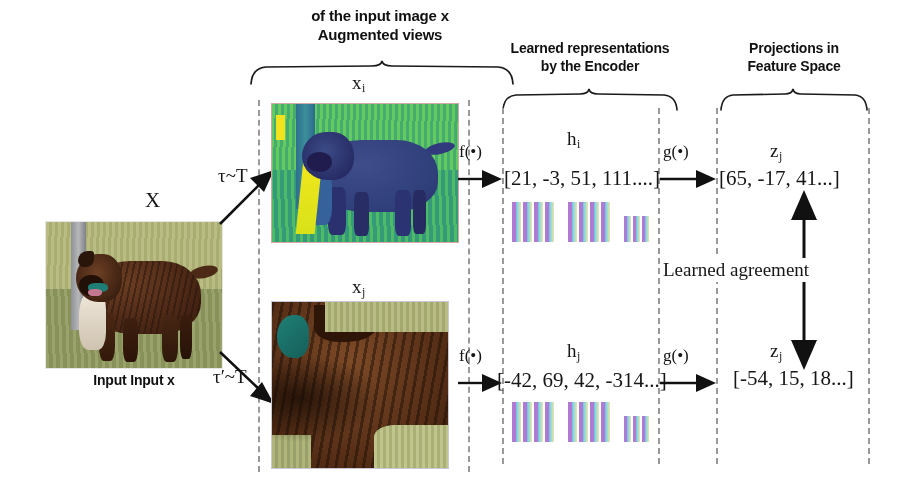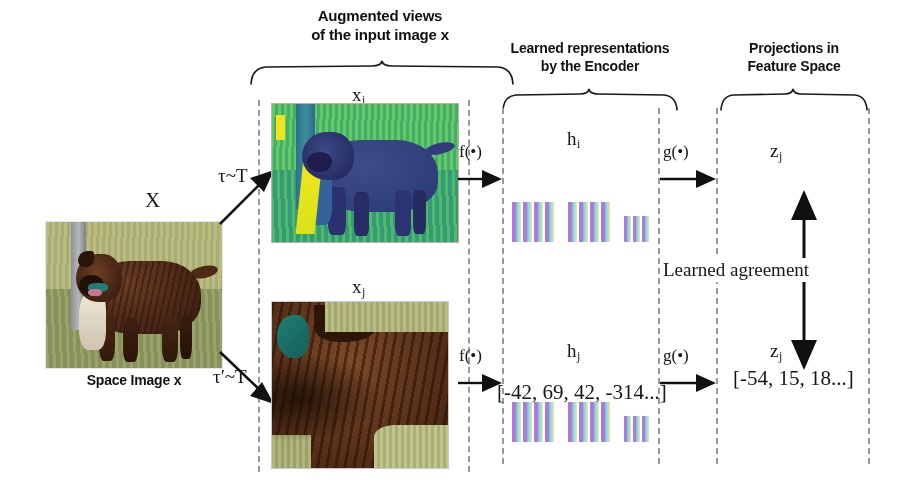--- a/index.html
+++ b/index.html
@@ -244,22 +244,22 @@
     position: relative;
     background: linear-gradient(to right, #b07ad2 0%, #b07ad2 42%, #6ed6ea 52%, #f3e2a8 100%);
   }
 </style>
 </head>
 <body>
 
 <div id="canvas">
 
   <div class="abs section-title" id="title-augmented">
+    <div>of the input image x</div>
     <div>Augmented views</div>
-    <div>of the input image x</div>
   </div>
   <div class="abs section-title" id="title-proj">
     <div>Projections in</div>
     <div>Feature Space</div>
   </div>
   <div class="abs section-title" id="title-encoder">
     <div>Learned representations</div>
     <div>by the Encoder</div>
   </div>
 
@@ -293,35 +293,35 @@
     <div class="abs dog-leg-c"></div>
     <div class="abs dog-leg-d"></div>
     <div class="abs dog-chest"></div>
     <div class="abs dog-head"></div>
     <div class="abs dog-ear"></div>
     <div class="abs dog-muzzle"></div>
     <div class="abs dog-collar"></div>
     <div class="abs dog-collar2"></div>
   </div>
 
-  <div class="abs section-title" style="left:46px; top:372px; width:176px; font-size:14px;">Space Image x</div>
+  <div class="abs section-title" style="left:46px; top:372px; width:176px; font-size:14px;">Input Input x</div>
 
   <svg class="abs" style="left:218px; top:168px;" width="62" height="60">
     <line x1="2" y1="56" x2="46" y2="12" stroke="#111" stroke-width="2.6"></line>
     <polygon points="56,2 32,10 46,24" fill="#111"></polygon>
   </svg>
   <div class="abs math math-md" style="left:218px; top:165px;">τ~T</div>
 
   <svg class="abs" style="left:218px; top:350px;" width="62" height="58">
     <line x1="2" y1="2" x2="44" y2="42" stroke="#111" stroke-width="2.6"></line>
     <polygon points="56,54 32,46 44,32" fill="#111"></polygon>
   </svg>
   <div class="abs math math-md" style="left:213px; top:366px;">τ′~T</div>
 
-  <div class="abs math math-md" style="left:352px; top:84px;">
+  <div class="abs math math-md" style="left:352px; top:72px;">
     <span>x</span><span class="sub">i</span>
   </div>
 
   <div class="abs photo-frame" id="aug-top">
     <div class="abs v-grass-top"></div>
     <div class="abs v-grass-bot"></div>
     <div class="abs v-pole"></div>
     <div class="abs v-yellow2"></div>
     <div class="abs v-tail"></div>
     <div class="abs v-dog-body"></div>
@@ -357,20 +357,21 @@
 
   <div class="abs math math-sm" style="left:459px; top:346px;">f(•)</div>
   <svg class="abs" style="left:458px; top:374px;" width="46" height="18">
     <line x1="0" y1="9" x2="28" y2="9" stroke="#111" stroke-width="2.4"></line>
     <polygon points="44,9 24,0 24,18" fill="#111"></polygon>
   </svg>
 
   <div class="abs math math-md" style="left:567px; top:128px;">
     <span>h</span><span class="sub">i</span>
   </div>
+  <div class="abs math math-lg" style="left:504px; top:166px;">[21, -3, 51, 111....]</div>
 
   <div class="abs blk-group" style="left:512px; top:202px; gap:14px;">
     <div class="blk-group" style="gap:2px;">
       <div class="blk" style="width:9px;height:40px;"></div>
       <div class="blk" style="width:9px;height:40px;"></div>
       <div class="blk" style="width:9px;height:40px;"></div>
       <div class="blk" style="width:9px;height:40px;"></div>
     </div>
     <div class="blk-group" style="gap:2px;">
       <div class="blk" style="width:9px;height:40px;"></div>
@@ -381,21 +382,21 @@
     <div class="blk-group" style="gap:2px;">
       <div class="blk" style="width:7px;height:26px;"></div>
       <div class="blk" style="width:7px;height:26px;"></div>
       <div class="blk" style="width:7px;height:26px;"></div>
     </div>
   </div>
 
   <div class="abs math math-md" style="left:567px; top:340px;">
     <span>h</span><span class="sub">j</span>
   </div>
-  <div class="abs math math-lg" style="left:497px; top:380px;">[-42, 69, 42, -314...]</div>
+  <div class="abs math math-lg" style="left:497px; top:368px;">[-42, 69, 42, -314...]</div>
 
   <div class="abs blk-group" style="left:512px; top:402px; gap:14px;">
     <div class="blk-group" style="gap:2px;">
       <div class="blk" style="width:9px;height:40px;"></div>
       <div class="blk" style="width:9px;height:40px;"></div>
       <div class="blk" style="width:9px;height:40px;"></div>
       <div class="blk" style="width:9px;height:40px;"></div>
     </div>
     <div class="blk-group" style="gap:2px;">
       <div class="blk" style="width:9px;height:40px;"></div>
@@ -418,20 +419,21 @@
 
   <div class="abs math math-sm" style="left:663px; top:346px;">g(•)</div>
   <svg class="abs" style="left:660px; top:374px;" width="58" height="18">
     <line x1="0" y1="9" x2="40" y2="9" stroke="#111" stroke-width="2.4"></line>
     <polygon points="56,9 36,0 36,18" fill="#111"></polygon>
   </svg>
 
   <div class="abs math math-md" style="left:770px; top:140px;">
     <span>z</span><span class="sub">j</span>
   </div>
+  <div class="abs math math-lg" style="left:719px; top:166px;">[65, -17, 41...]</div>
 
   <div class="abs math math-md" style="left:770px; top:340px;">
     <span>z</span><span class="sub">j</span>
   </div>
   <div class="abs math math-lg" style="left:733px; top:366px;">[-54, 15, 18...]</div>
 
   <svg class="abs" style="left:786px; top:190px;" width="36" height="180">
     <line x1="18" y1="22" x2="18" y2="158" stroke="#111" stroke-width="3"></line>
     <polygon points="18,0 5,30 31,30" fill="#111"></polygon>
     <polygon points="18,180 5,150 31,150" fill="#111"></polygon>

